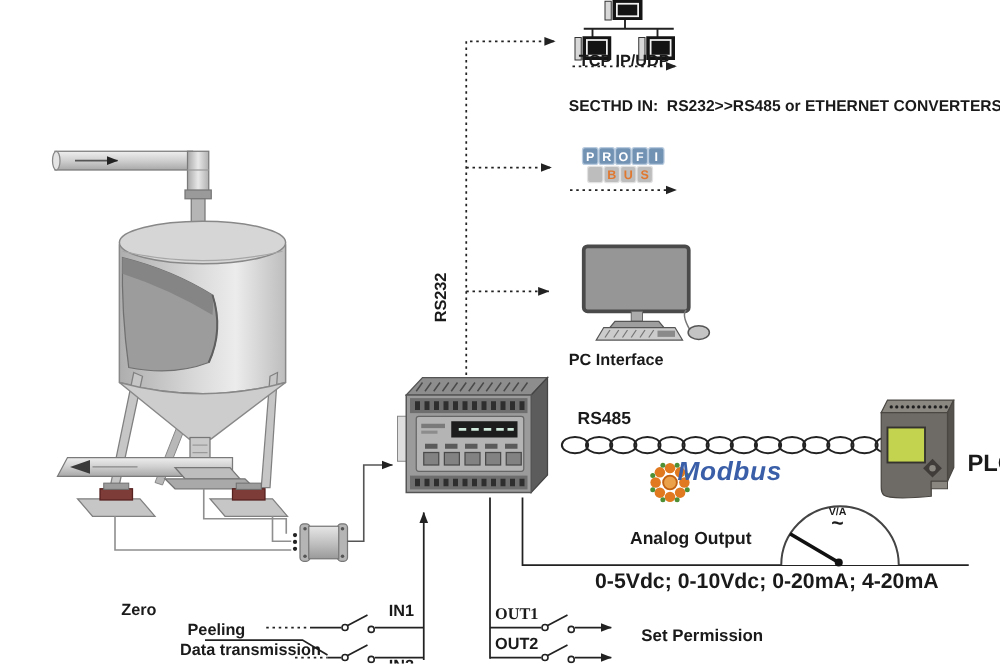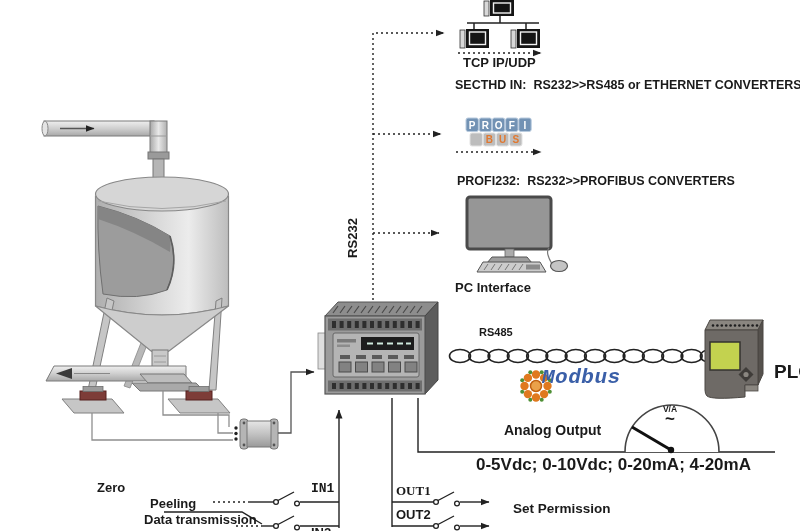--- a/index.html
+++ b/index.html
@@ -349,34 +349,33 @@
         <circle cx="457" cy="527.5" r="2.4"></circle>
   </g>
 
   <g>
     <path d="M625,452 A47,47 0 0 1 719,452" fill="#ffffff" stroke="#444" stroke-width="1.6"></path>
     <path d="M671,450 L632,427" stroke="#111" stroke-width="3"></path>
     <circle cx="671" cy="450" r="3.2" fill="#111"></circle>
   </g>
 </svg>
 
-<div class="lbl" style="left:463px;top:56px;">TCP IP/UDP</div>
+<div class="lbl" style="left:463px;top:42px;">TCP IP/UDP</div>
 <div class="lbl" style="left:455px;top:79px;font-size:12.5px;">SECTHD IN:  RS232&gt;&gt;RS485 or ETHERNET CONVERTERS</div>
-<div class="lbl" style="left:457px;top:175px;font-size:12.5px;">PROFI232:  RS232&gt;&gt;PROFIBUS CONVERTERS</div>
 <div class="lbl" style="left:455px;top:281px;">PC Interface</div>
 <div class="lbl rot" style="left:324px;top:230px;width:60px;height:16px;">RS232</div>
-<div class="lbl" style="left:462px;top:327px;font-size:11px;margin-left:17px;">RS485</div>
-<div class="lbl modbus" style="left: 542px; top: 367px; color: rgb(58, 95, 168); font-family: Liberation Mono, monospace;">Modbus</div>
+<div class="lbl" style="left:462px;top:327px;font-size:14px;">RS485</div>
+<div class="lbl modbus" style="left: 542px; top: 367px; color: rgb(58, 95, 168);">Modbus</div>
 <div class="lbl" style="left:774px;top:362px;font-size:19px;">PLC</div>
 <div class="lbl" style="left:504px;top:423px;font-size:14px;">Analog Output</div>
 <div class="lbl" style="left:476px;top:456px;font-size:17px;">0-5Vdc; 0-10Vdc; 0-20mA; 4-20mA</div>
 <div class="lbl ctr" style="left:653px;top:405px;width:34px;font-size:8.5px;">V/A</div>
 <div class="lbl ctr" style="left:653px;top:410px;width:34px;font-size:17px;">~</div>
 <div class="lbl" style="left:97px;top:481px;">Zero</div>
 <div class="lbl" style="left:108px;top:497px;margin-left:42px;">Peeling</div>
 <div class="lbl" style="left:108px;top:513px;padding-left:36px;">Data transmission</div>
-<div class="lbl" style="left:311px;top:482px;font-family:Liberation Mono, monospace;">IN1</div>
+<div class="lbl" style="left:311px;top:482px;">IN1</div>
 <div class="lbl" style="left:311px;top:506px;margin-top:20px;">IN2</div>
 <div class="lbl" style="left:396px;top:484px;font-family:Liberation Serif, serif;">OUT1</div>
 <div class="lbl" style="left:396px;top:508px;">OUT2</div>
 <div class="lbl" style="left:513px;top:502px;font-size:13.5px;">Set Permission</div>
 
 </div>
 
 </body></html>

